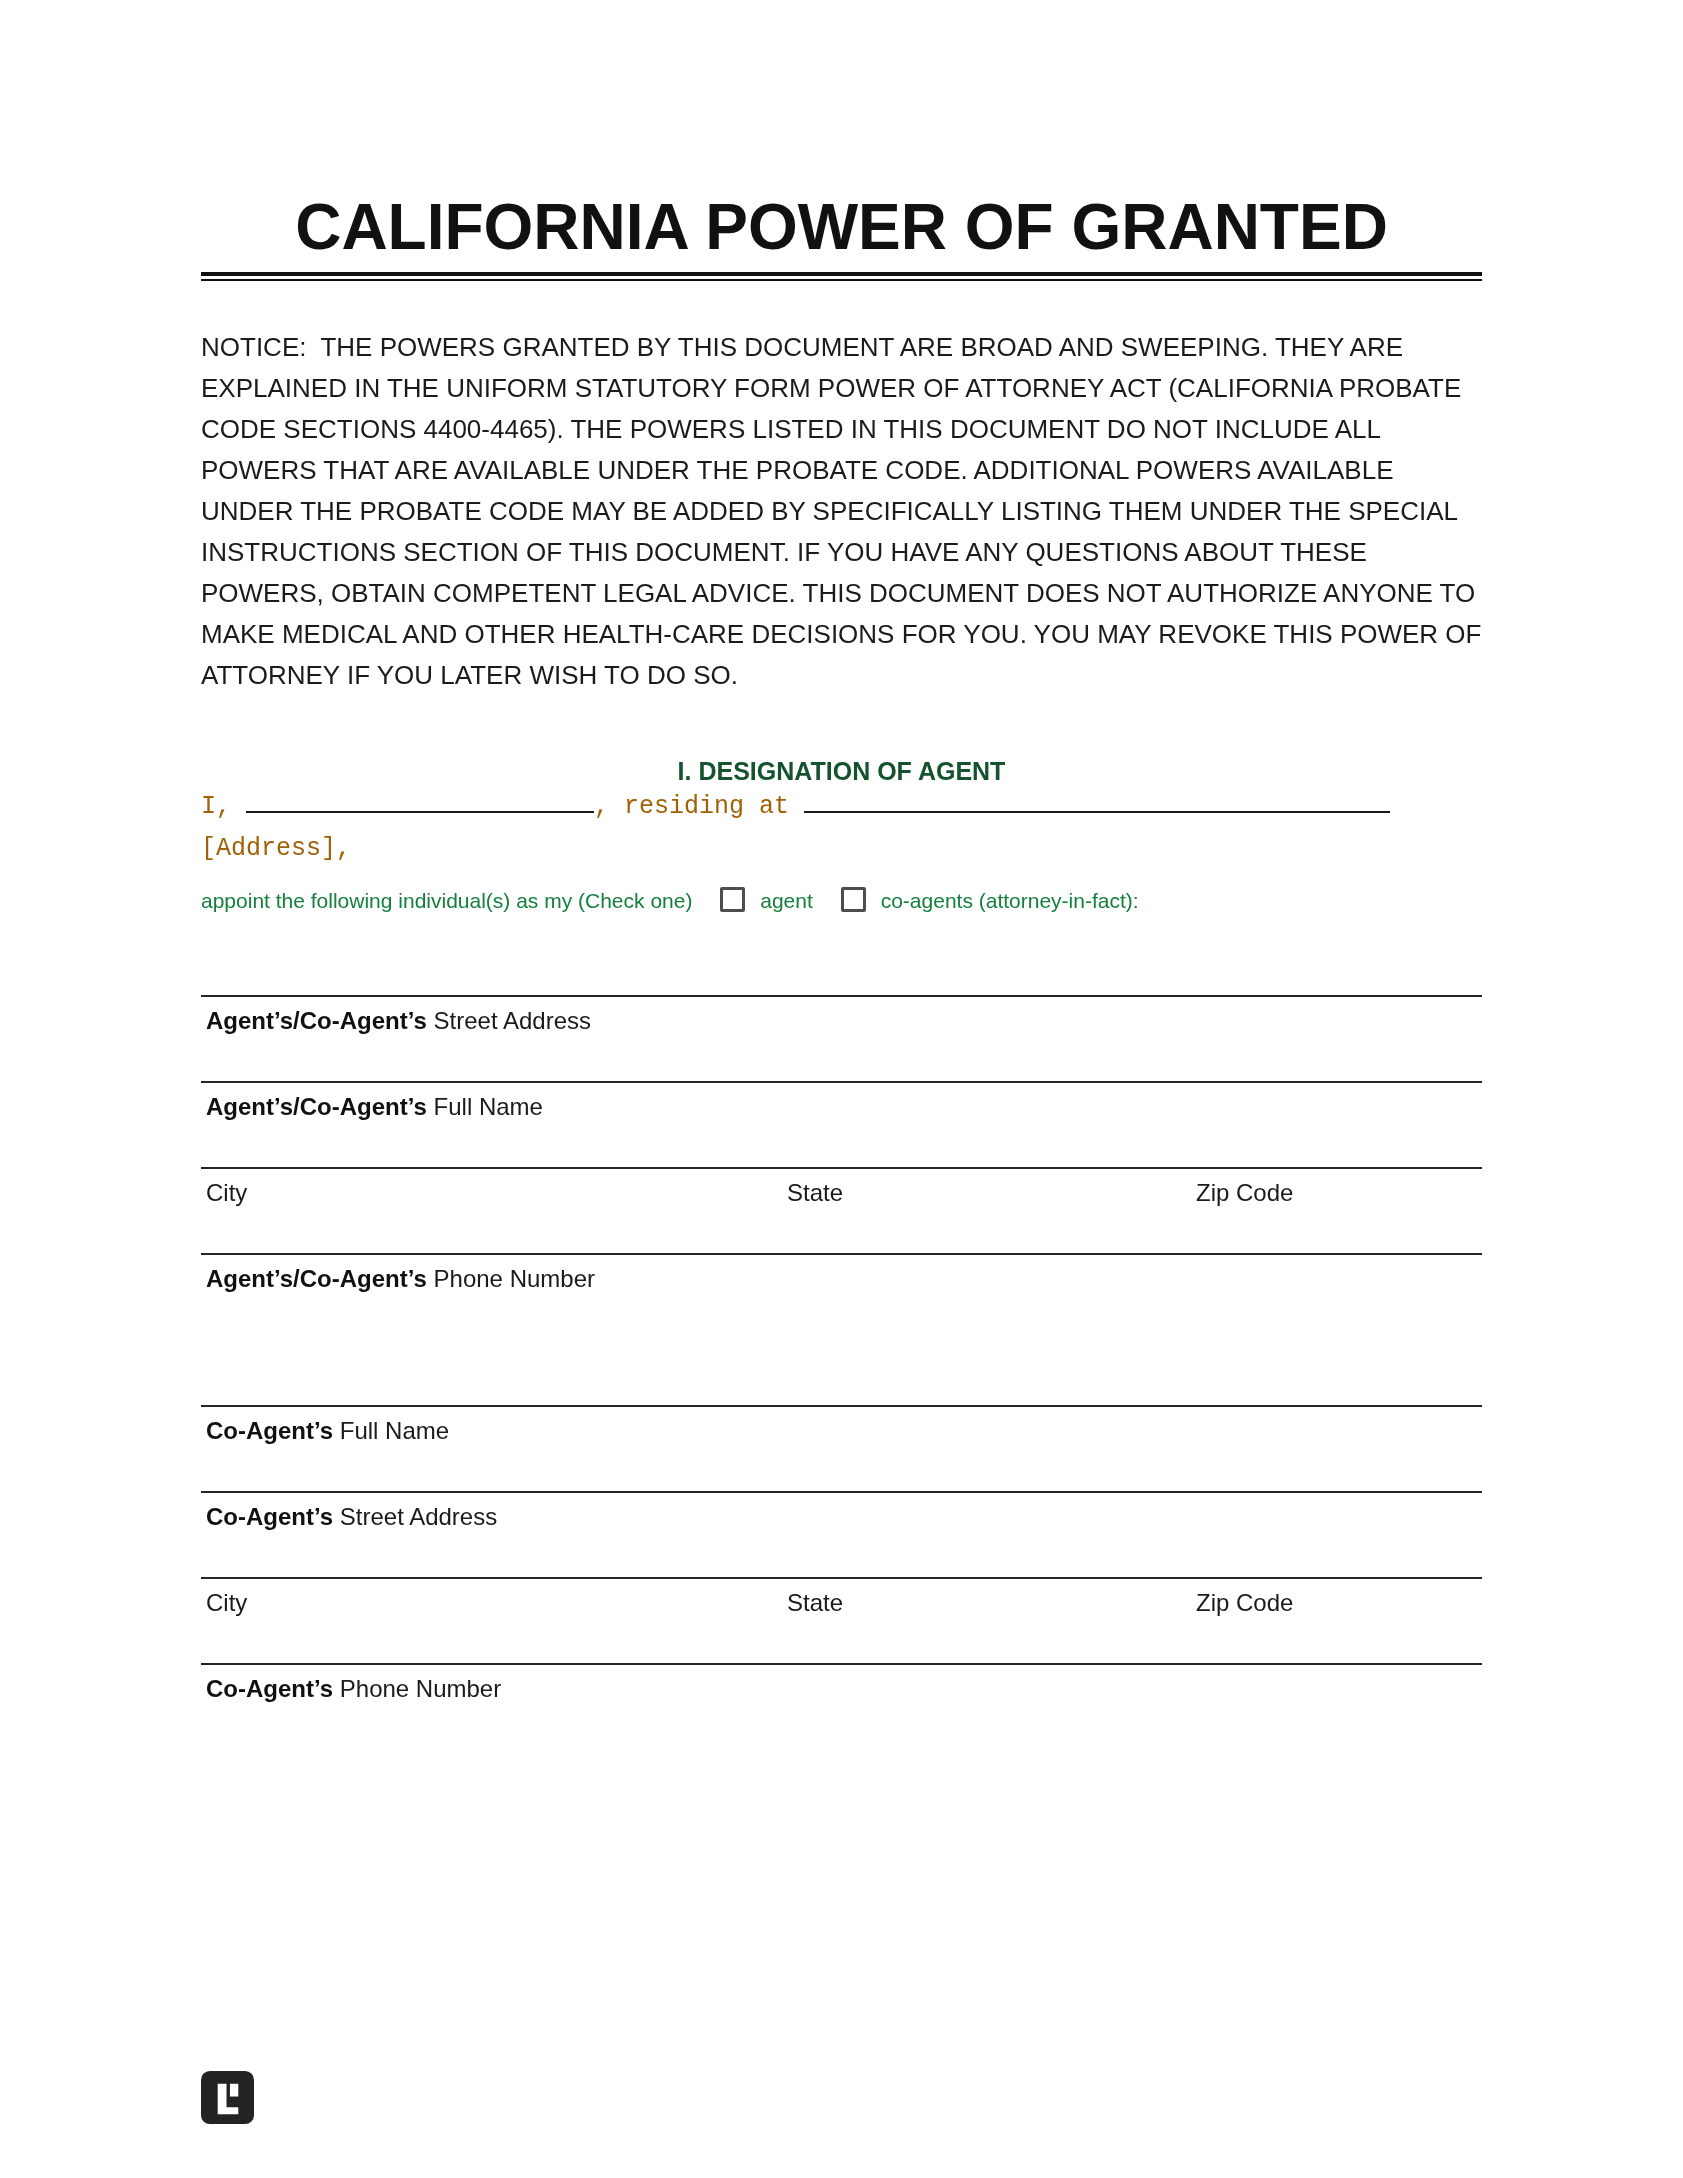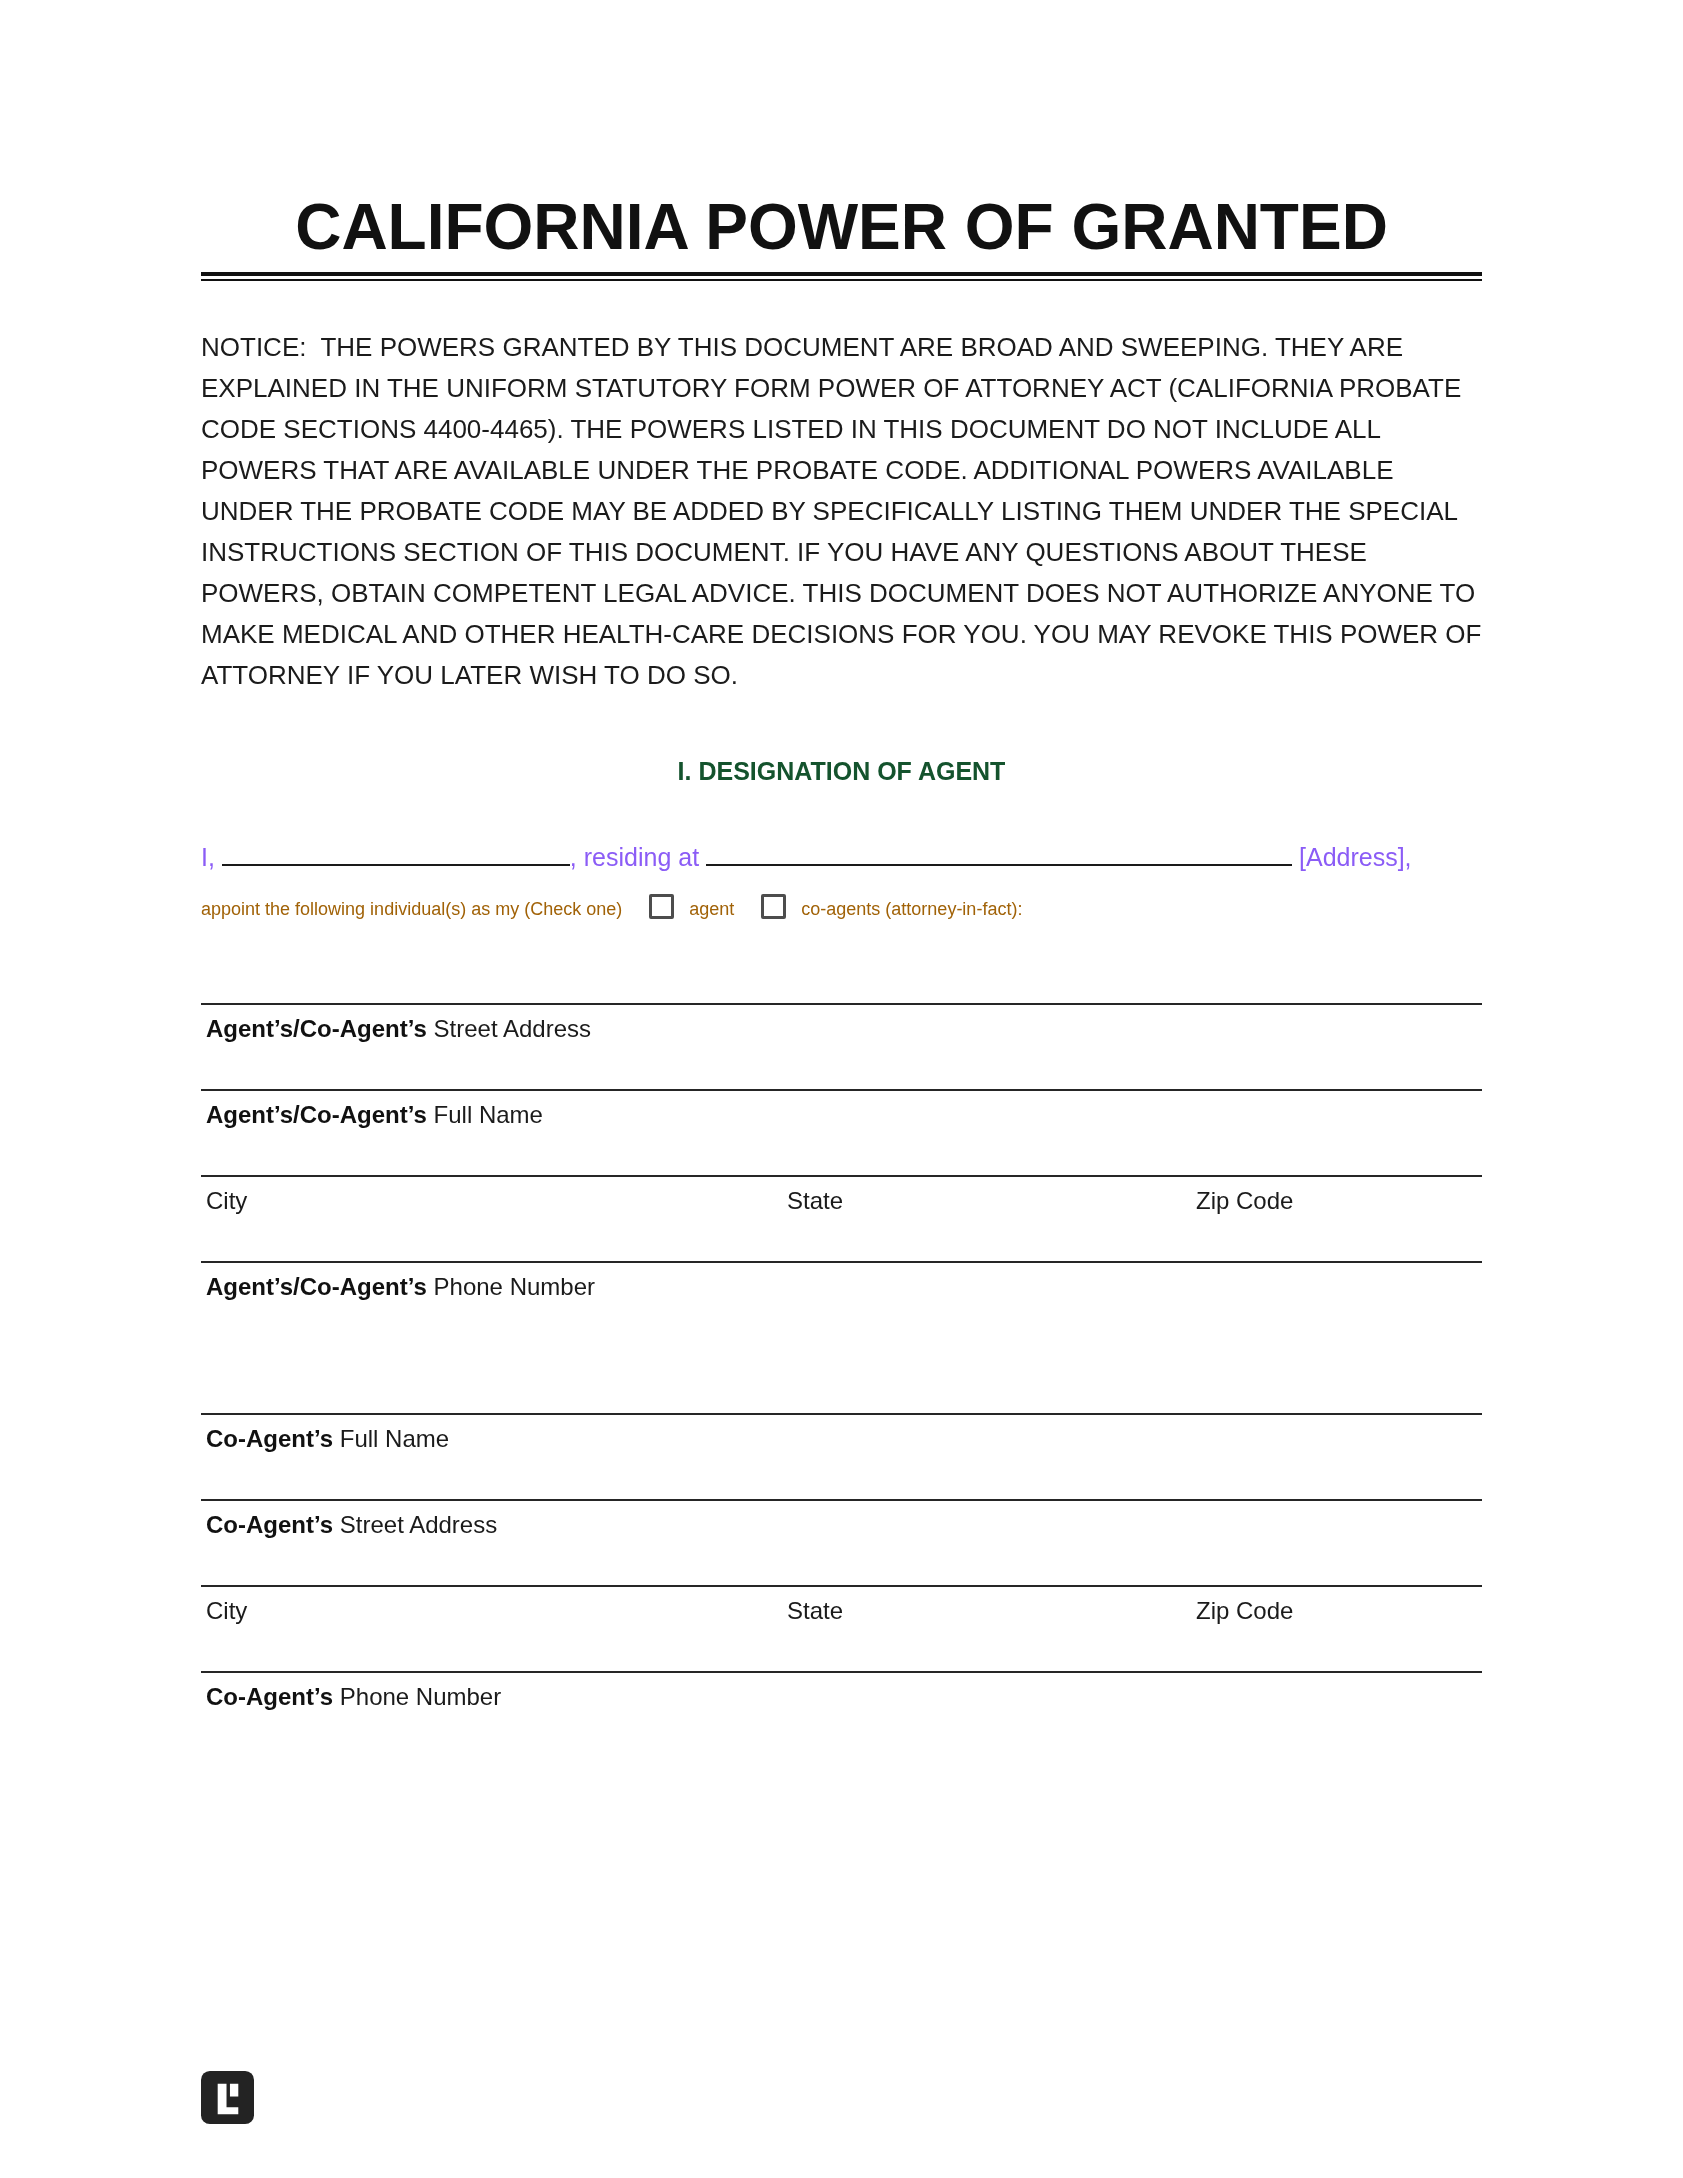--- a/index.html
+++ b/index.html
@@ -42,38 +42,38 @@
     white-space: pre-wrap;
   }
   .section-heading {
     margin-top: 61px;
     font-size: 25px;
     font-weight: 700;
     text-align: center;
     color: #14532d;
   }
   .intro-line {
-    margin-top: 50px;
     font-size: 25px;
     line-height: 42px;
-    color: #8b5cf6;
+    color: #a16207;
+    font-family: Liberation Mono, monospace;
   }
   .blank {
     display: inline-block;
     height: 1em;
     border-bottom: 2px solid #1a1a1a;
     vertical-align: baseline;
   }
   .blank-name { width: 348px; }
   .blank-address { width: 586px; }
   .appoint-line {
     margin-top: 10px;
-    font-size: 18px;
+    font-size: 21px;
     line-height: 42px;
-    color: #a16207;
+    color: #15803d;
   }
   .checkbox {
     display: inline-block;
     width: 25px;
     height: 25px;
     border: 3px solid #4d4d4d;
     border-radius: 2px;
     vertical-align: -4px;
     margin-left: 22px;
     margin-right: 15px;

